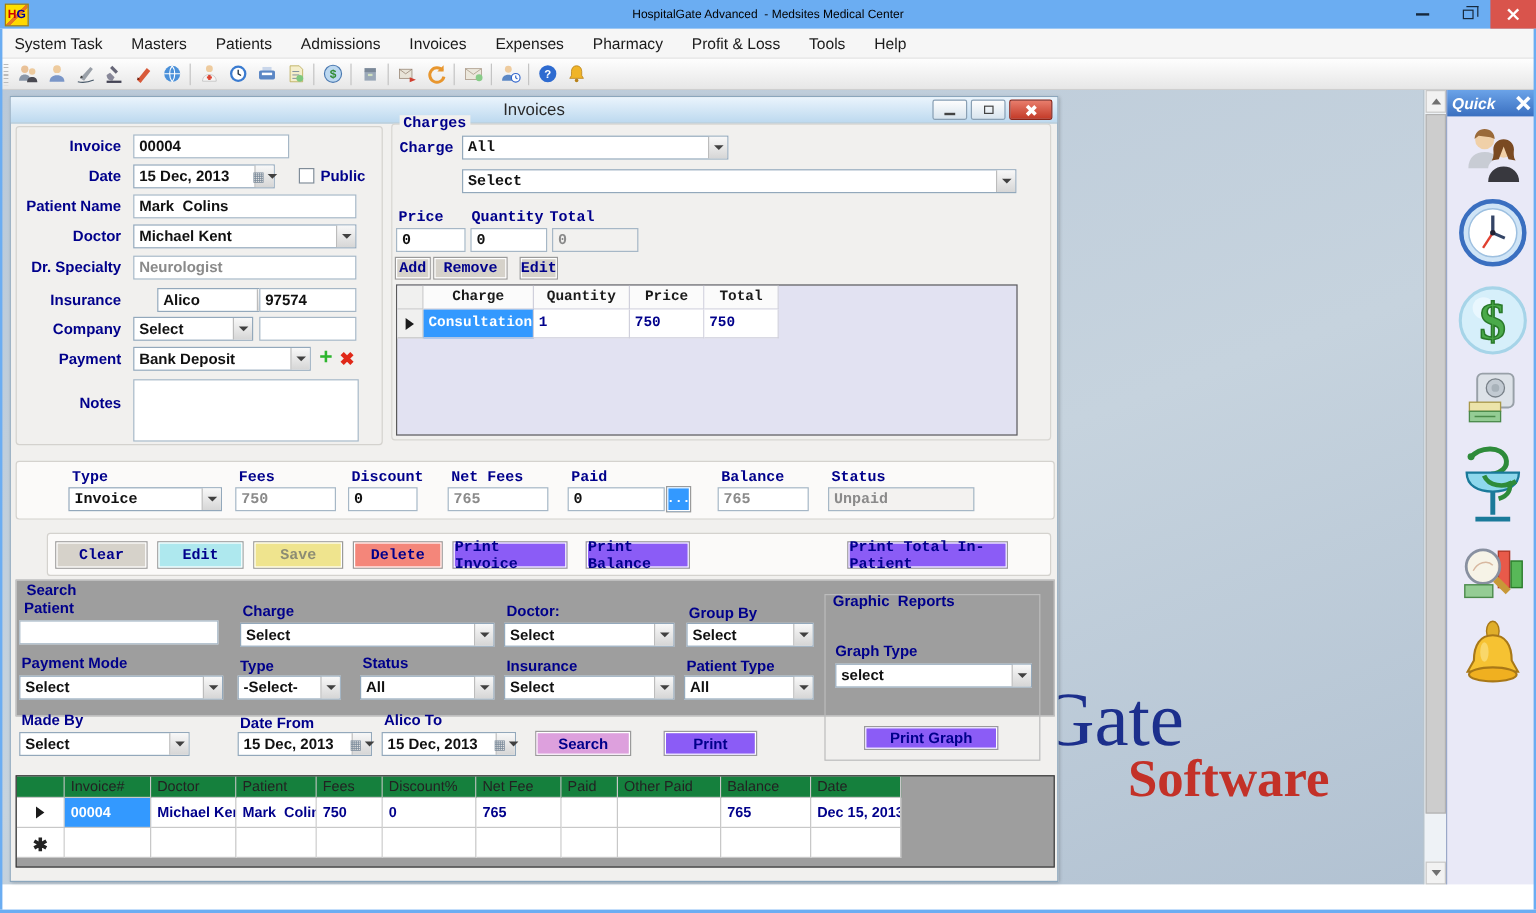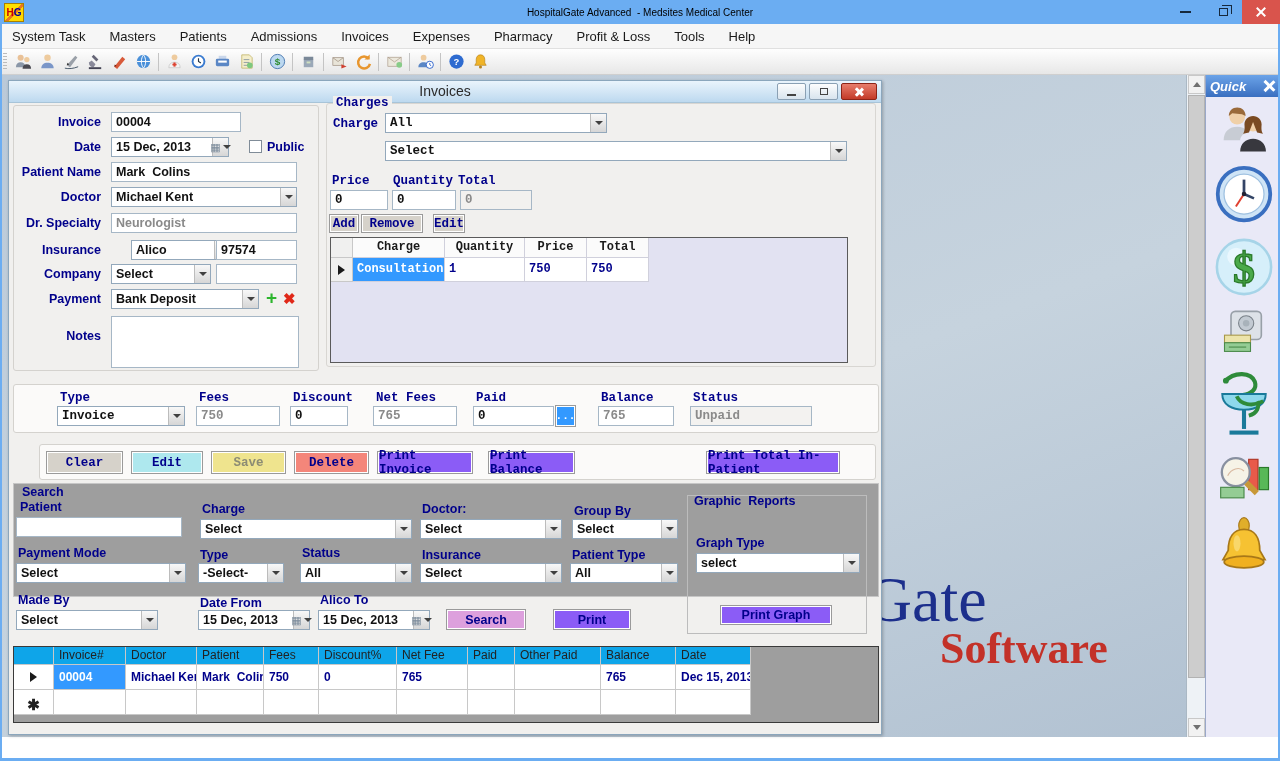--- a/index.html
+++ b/index.html
@@ -106,21 +106,21 @@
   .star { font-size:15px; color:#222; line-height:10px; margin-top:6px; }
 
   
   .search-panel { position:absolute; left:4px; top:380px; width:866px; height:114px; background:#9e9e9e; border:1px solid #c6c6c6; }
   .sp-label { position:absolute; color:#00008b; font-weight:bold; font-size:12.5px; white-space:pre; }
   .sp-box { position:absolute; border:1px solid #bcbcbc; }
 
   
   .rgrid { position:absolute; left:4px; top:543px; width:866px; height:77px; background:#9e9e9e; border:1px solid #3a3a3a; overflow:hidden; }
   .rg-cell { border:1px solid #c8c8c8; border-width:0 1px 1px 0; background:#fff; padding:1px 5px; font-size:12px; color:#00008b; font-weight:bold; height:25px; line-height:22px; overflow:hidden; white-space:pre; }
-  .rg-head { background:#0ea5e9; color:#222; font-weight:normal; height:18px; line-height:15px; }
+  .rg-head { background:#15803d; color:#222; font-weight:normal; height:18px; line-height:15px; }
 
   
   .statusbar { position:absolute; left:0; top:737px; width:1280px; height:21px; background:#f6f5f4; border-top:1px solid #d6d5d4; }
   .statusbar span { position:absolute; top:3px; color:#001e78; font-size:13px; white-space:pre; }
 
   .frame-left { position:absolute; left:0; top:24px; width:2px; height:734px; background:#6badf2; }
   .frame-right { position:absolute; right:0; top:24px; width:2px; height:734px; background:#6badf2; }
   .frame-bottom { position:absolute; left:0; top:758px; width:1280px; height:3px; background:#6badf2; }
 </style>
 </head>

